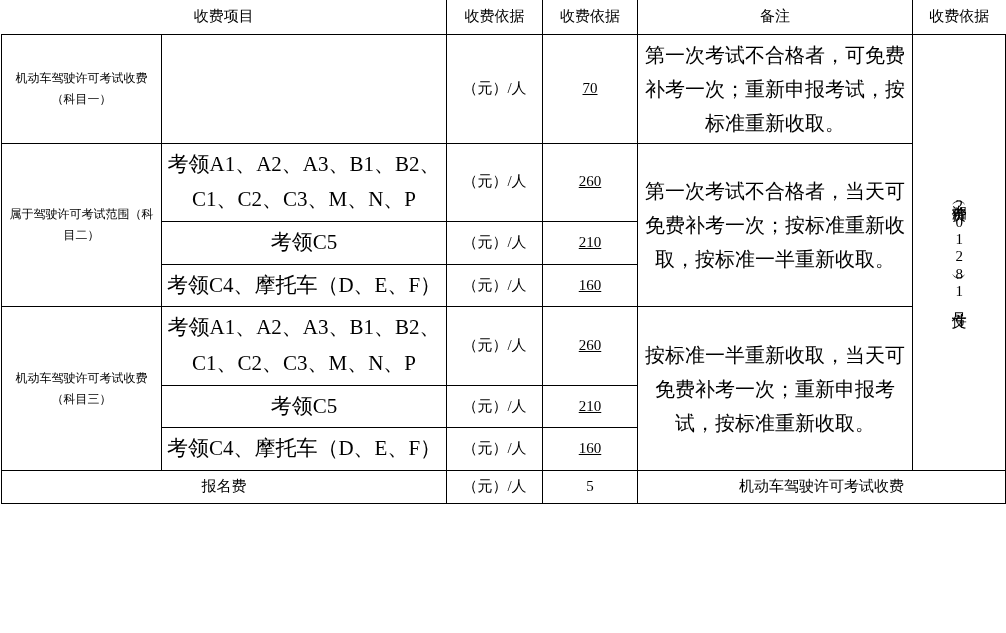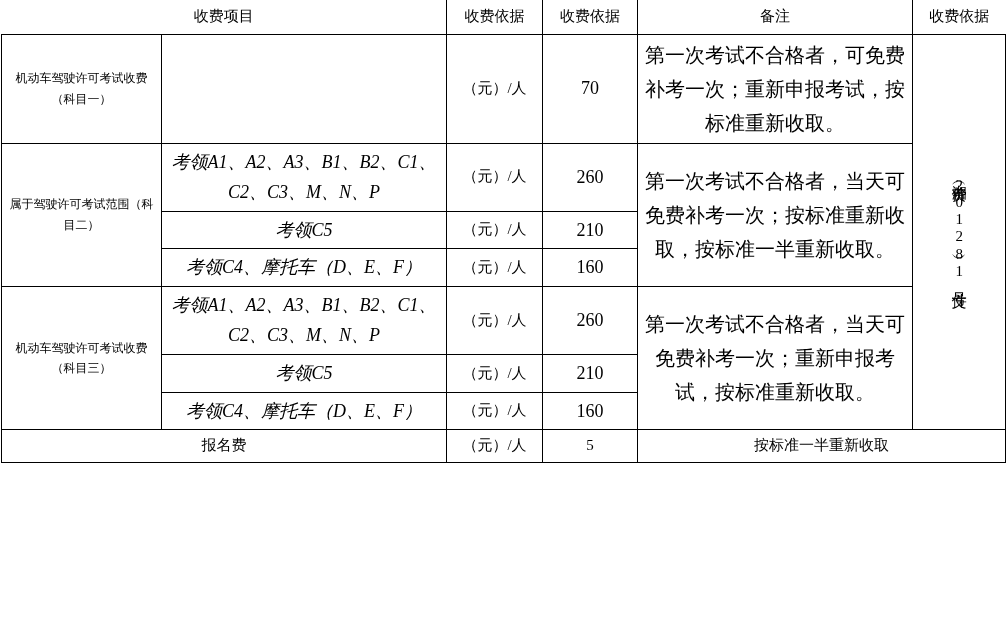--- a/index.html
+++ b/index.html
@@ -74,26 +74,26 @@
   }
   .vertical-text {
     writing-mode: vertical-rl;
     text-orientation: upright;
     margin: 0 auto;
     line-height: 1.5;
     display: inline-block;
     white-space: nowrap;
   }
   .sub-cell {
-    font-size: 18px;
+    font-size: 21px;
     line-height: 1.85;
-    font-style: italic;
   }
   .num-cell {
-    font-size: 18px;
+    font-size: 15px;
+    text-decoration: underline;
   }
   .last-row td {
     padding-top: 5px;
     padding-bottom: 5px;
   }
 </style>
 </head>
 <body>
 
 <div class="sheet">
@@ -143,34 +143,34 @@
         <td class="sub-cell">考领C4、摩托车（D、E、F）</td>
         <td class="unit-cell">（元）/人</td>
         <td class="num-cell">160</td>
       </tr>
 
       <tr>
         <td class="cell-left-label" rowspan="3">机动车驾驶许可考试收费（科目三）</td>
         <td class="sub-cell">考领A1、A2、A3、B1、B2、C1、C2、C3、M、N、P</td>
         <td class="unit-cell">（元）/人</td>
         <td class="num-cell">260</td>
-        <td class="remark-cell" rowspan="3">第一次考试不合格者，当天可免费补考一次；重新申报考试，按标准重新收取。</td>
+        <td class="remark-cell" rowspan="3">按标准一半重新收取，当天可免费补考一次；重新申报考试，按标准重新收取。</td>
       </tr>
       <tr>
         <td class="sub-cell">考领C5</td>
         <td class="unit-cell">（元）/人</td>
         <td class="num-cell">210</td>
       </tr>
       <tr>
         <td class="sub-cell">考领C4、摩托车（D、E、F）</td>
         <td class="unit-cell">（元）/人</td>
         <td class="num-cell">160</td>
       </tr>
 
       <tr class="last-row">
         <td colspan="2">报名费</td>
         <td>（元）/人</td>
         <td>5</td>
-        <td colspan="2">按标准一半重新收取</td>
+        <td colspan="2">机动车驾驶许可考试收费</td>
       </tr>
     </tbody>
   </table>
 </div>
 
 </body></html>

